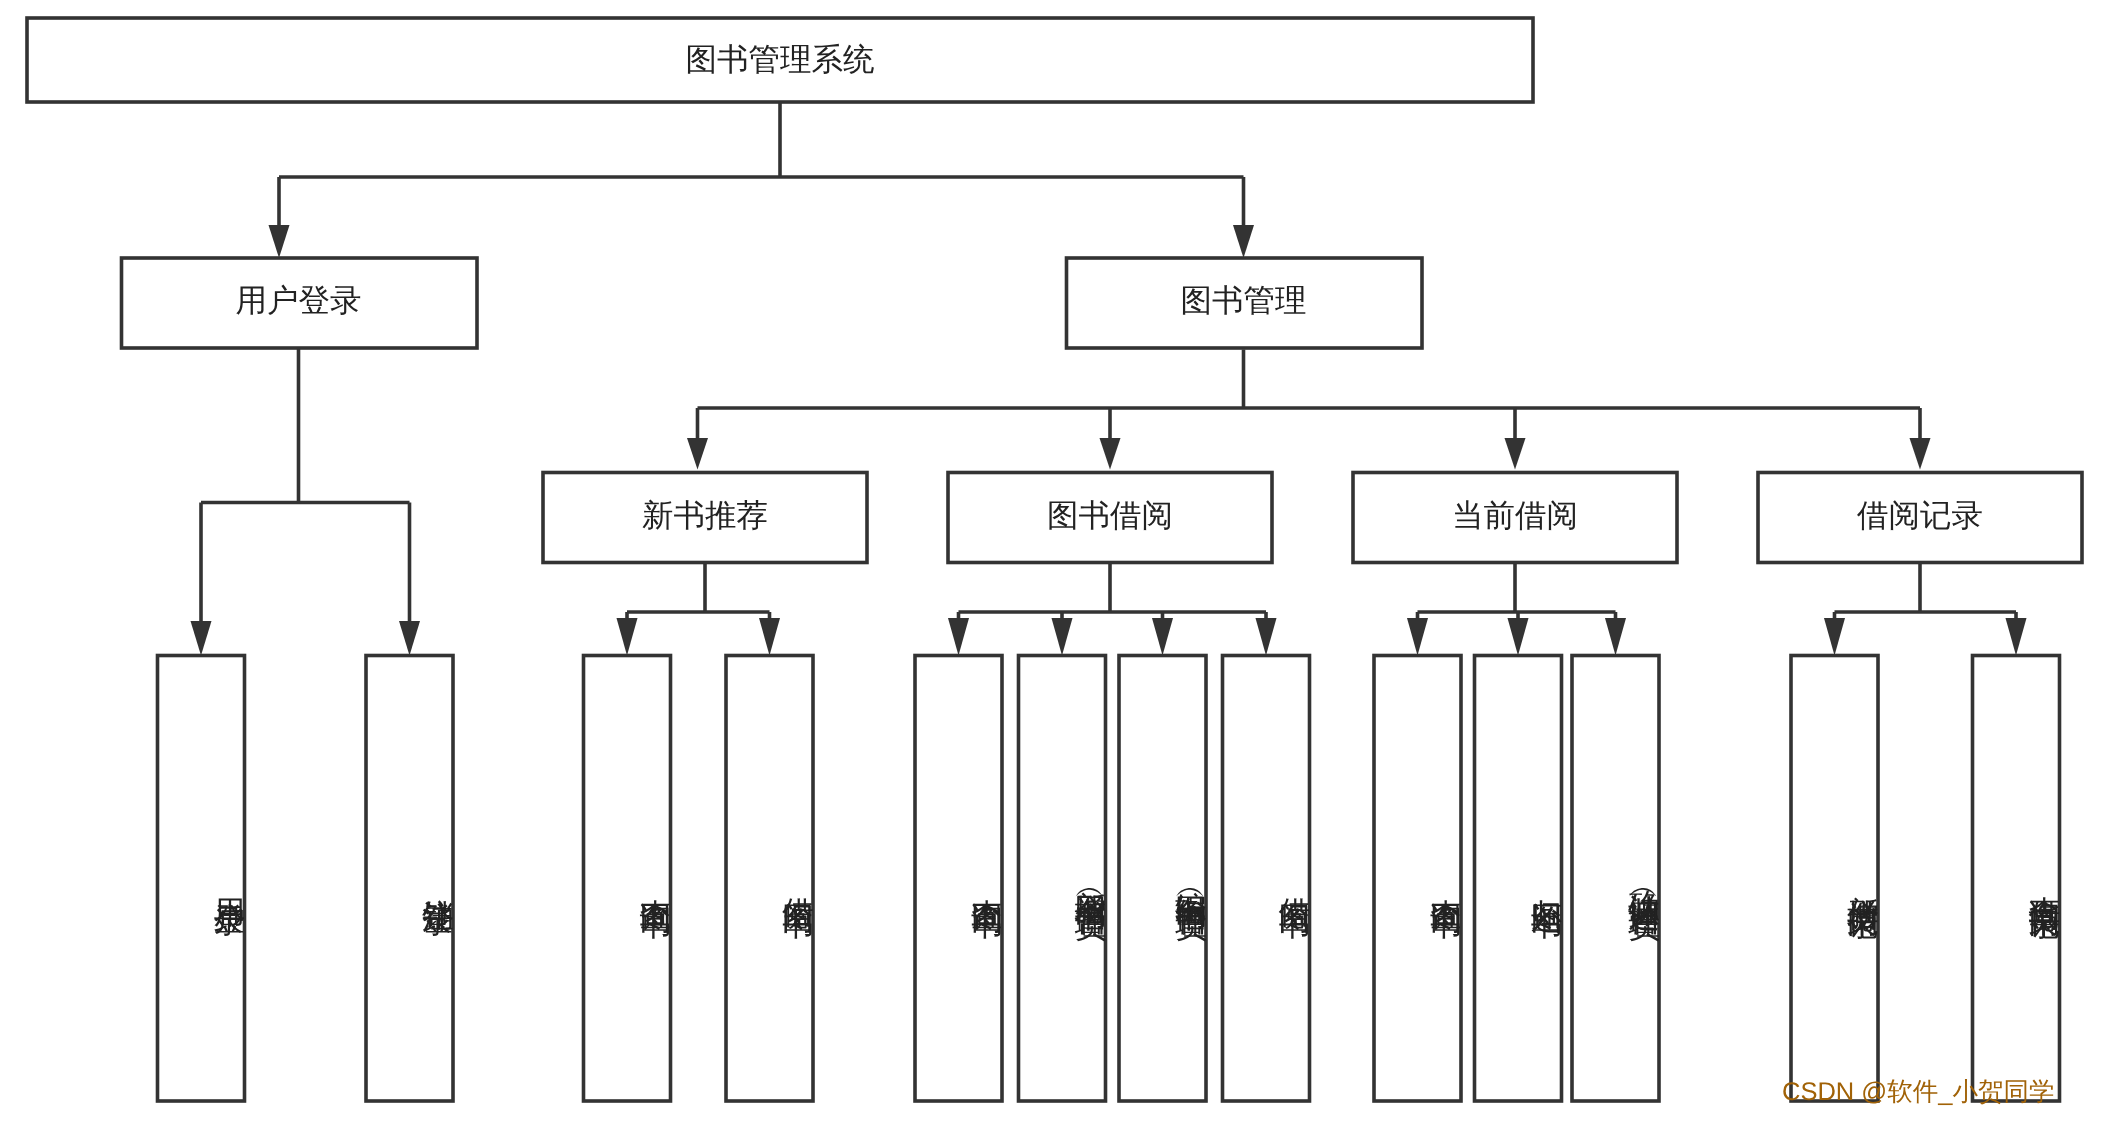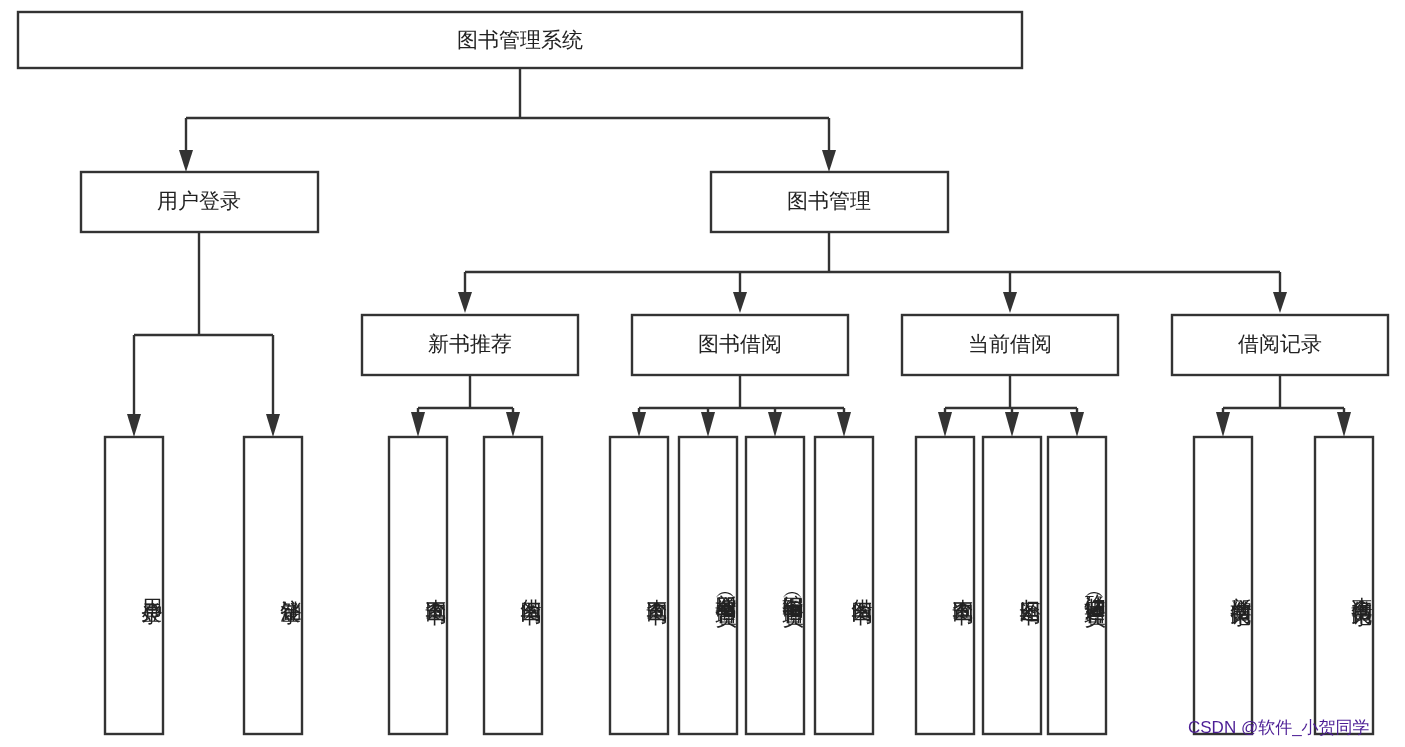--- a/index.html
+++ b/index.html
@@ -62,21 +62,21 @@
     align-items: flex-start;
     justify-content: center;
     pointer-events: none;
   }
   .watermark {
     position: absolute;
     left: 1188px;
     top: 716px;
     font-family: "Liberation Sans", "DejaVu Sans", sans-serif;
     font-size: 17px;
-    color: #4c1d95;
+    color: #a16207;
     white-space: nowrap;
   }
 </style>
 </head>
 <body>
 
 <div id="diagram-root">
 
   <svg class="diagram-canvas" viewBox="0 0 1405 747">
 

